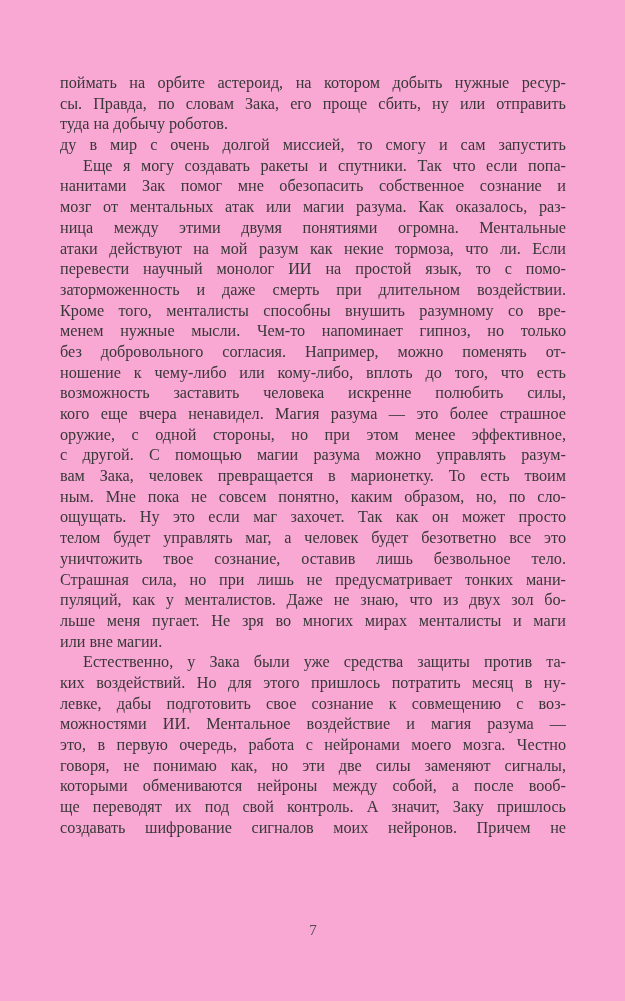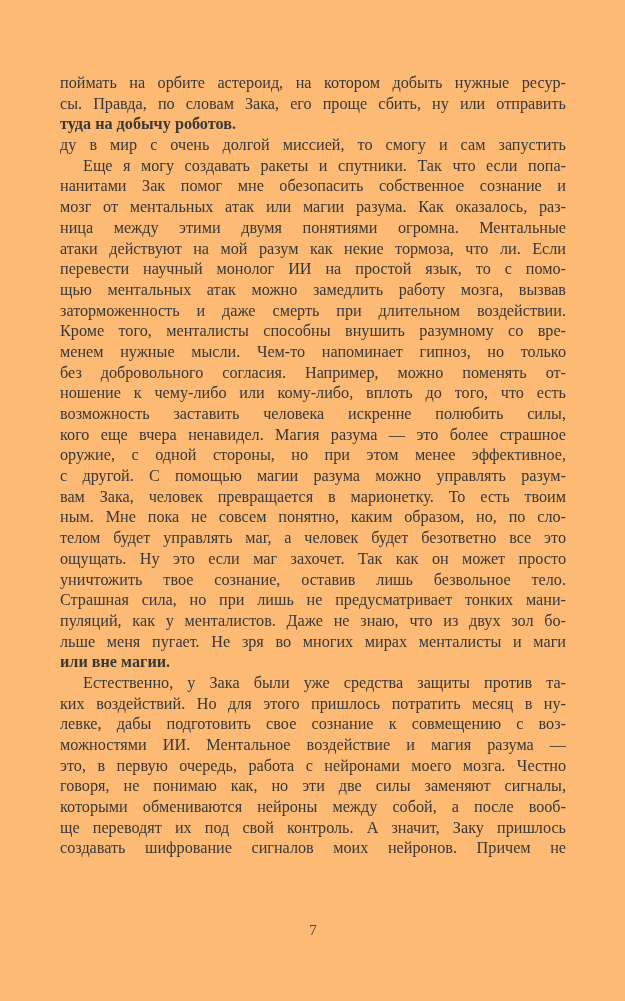--- a/index.html
+++ b/index.html
@@ -9,41 +9,40 @@
   }
   body {
     width: 625px;
     height: 1001px;
     position: relative;
     font-family: "Liberation Serif", "DejaVu Serif", serif;
   }
   .book-page {
     position: absolute;
     inset: 0;
-    background: #fdba74;
+    background: #f9a8d4;
   }
   .text-block {
     position: absolute;
     left: 60px;
     top: 73px;
     width: 506px;
   }
   .text-line {
     font-size: 16.2px;
     line-height: 20.7px;
     height: 20.7px;
     overflow: hidden;
     color: #383838;
     text-align: justify;
     text-align-last: justify;
     white-space: normal;
   }
   .text-line.lastline {
     text-align-last: left;
-    font-weight: bold;
   }
   .text-line.indent {
     text-indent: 23px;
   }
   .page-number {
     position: absolute;
     left: 60px;
     top: 920px;
     width: 506px;
     text-align: center;
@@ -60,34 +59,33 @@
       <div class="text-line">поймать на орбите астероид, на котором добыть нужные ресур-</div>
       <div class="text-line">сы. Правда, по словам Зака, его проще сбить, ну или отправить</div>
       <div class="text-line lastline">туда на добычу роботов.</div>
       <div class="text-line">ду в мир с очень долгой миссией, то смогу и сам запустить</div>
       <div class="text-line indent">Еще я могу создавать ракеты и спутники. Так что если попа-</div>
       <div class="text-line">нанитами Зак помог мне обезопасить собственное сознание и</div>
       <div class="text-line">мозг от ментальных атак или магии разума. Как оказалось, раз-</div>
       <div class="text-line">ница между этими двумя понятиями огромна. Ментальные</div>
       <div class="text-line">атаки действуют на мой разум как некие тормоза, что ли. Если</div>
       <div class="text-line">перевести научный монолог ИИ на простой язык, то с помо-</div>
-      <div class="text-line">щью ментальных атак можно замедлить работу мозга, вызвав</div>
       <div class="text-line">заторможенность и даже смерть при длительном воздействии.</div>
       <div class="text-line">Кроме того, менталисты способны внушить разумному со вре-</div>
       <div class="text-line">менем нужные мысли. Чем-то напоминает гипноз, но только</div>
       <div class="text-line">без добровольного согласия. Например, можно поменять от-</div>
       <div class="text-line">ношение к чему-либо или кому-либо, вплоть до того, что есть</div>
       <div class="text-line">возможность заставить человека искренне полюбить силы,</div>
       <div class="text-line">кого еще вчера ненавидел. Магия разума — это более страшное</div>
       <div class="text-line">оружие, с одной стороны, но при этом менее эффективное,</div>
       <div class="text-line">с другой. С помощью магии разума можно управлять разум-</div>
       <div class="text-line">вам Зака, человек превращается в марионетку. То есть твоим</div>
       <div class="text-line">ным. Мне пока не совсем понятно, каким образом, но, по сло-</div>
+      <div class="text-line">ощущать. Ну это если маг захочет. Так как он может просто</div>
       <div class="text-line">телом будет управлять маг, а человек будет безответно все это</div>
-      <div class="text-line">ощущать. Ну это если маг захочет. Так как он может просто</div>
       <div class="text-line">уничтожить твое сознание, оставив лишь безвольное тело.</div>
       <div class="text-line">Страшная сила, но при лишь не предусматривает тонких мани-</div>
       <div class="text-line">пуляций, как у менталистов. Даже не знаю, что из двух зол бо-</div>
       <div class="text-line">льше меня пугает. Не зря во многих мирах менталисты и маги</div>
       <div class="text-line lastline">или вне магии.</div>
       <div class="text-line indent">Естественно, у Зака были уже средства защиты против та-</div>
       <div class="text-line">ких воздействий. Но для этого пришлось потратить месяц в ну-</div>
       <div class="text-line">левке, дабы подготовить свое сознание к совмещению с воз-</div>
       <div class="text-line">можностями ИИ. Ментальное воздействие и магия разума —</div>
       <div class="text-line">это, в первую очередь, работа с нейронами моего мозга. Честно</div>

